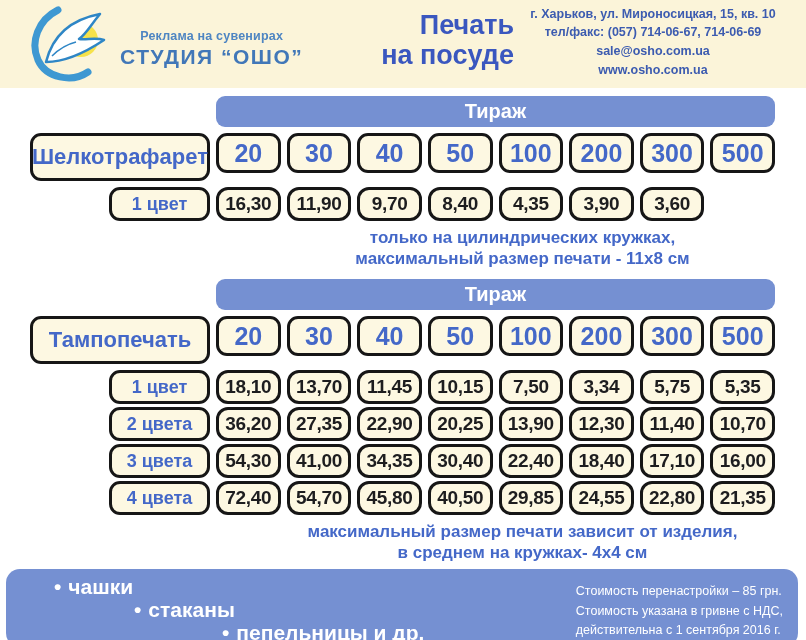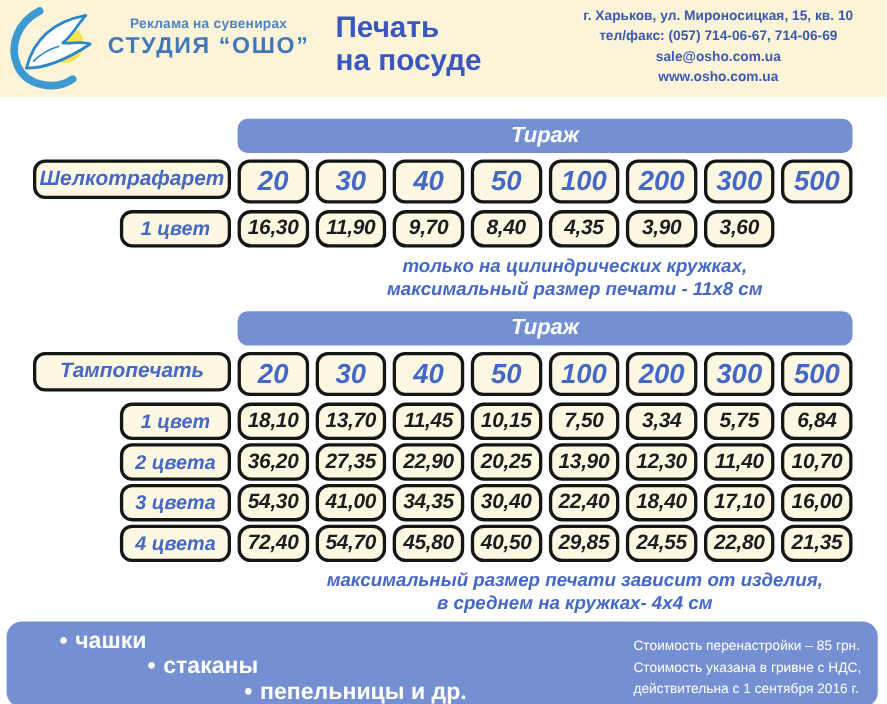--- a/index.html
+++ b/index.html
@@ -5,44 +5,44 @@
   * { margin:0; padding:0; box-sizing:border-box; }
   body { background:#e8e8e8; font-family:"Liberation Sans", sans-serif; }
   .page {
     width:806px; height:640px; background:#ffffff; position:relative;
     margin:0 auto; overflow:hidden;
   }
   
   .header {
     height:88px; background:#fbf4d9; display:flex; align-items:center;
   }
-  .logo-wrap { flex:0 0 305px; display:flex; padding-left:2px; }
+  .logo-wrap { flex:0 0 305px; display:flex; align-items:center; padding-left:24px; }
   .logo-svg { width:92px; height:80px; flex:0 0 92px; }
   .logo-text { display:flex; flex-direction:column; align-items:center; margin-left:4px; margin-top:10px; }
   .logo-tagline { font-size:12.5px; color:#4e85c2; font-weight:700; letter-spacing:.2px; }
   .logo-name { font-size:21px; color:#4177b8; font-weight:700; letter-spacing:1.5px; margin-top:2px; }
-  .title-block { flex:1; text-align:left; color:#3a57bf; font-weight:700; font-size:27px; line-height:1.1; margin-top:-6px; }
+  .title-block { flex:1; text-align:right; color:#3a57bf; font-weight:700; font-size:27px; line-height:1.1; margin-top:-6px; }
   .contacts { flex:0 0 292px; text-align:center; padding-right:14px; color:#3c5bb0; font-size:12.5px; font-weight:700; line-height:1.5; margin-top:-4px; }
 
   
-  .tables { padding:12px 31px 0 30px;font-style:italic; }
+  .tables { padding:0 31px 0 30px; }
   .trow { display:grid; grid-template-columns:180px repeat(8, 1fr); column-gap:6px; }
   .bar-row { margin-top:8px; }
   .tbar {
     grid-column:2 / 10; height:31px; background:#7590d2; border-radius:9px;
     color:#ffffff; font-weight:700; font-size:20px;
     display:flex; align-items:center; justify-content:center;
   }
   .cell {
     background:#fdf8e2; border:3px solid #161616; border-radius:11px;
     display:flex; align-items:center; justify-content:center;
   }
   .qty-row { margin-top:6px; }
   .qty-cell { height:40px; font-size:25px; font-weight:700; color:#4468c8; }
-  .method-cell { height:36px; font-size:19px; font-weight:700; color:#4468c8; grid-column:1; }
+  .method-cell { height:48px; font-size:22px; font-weight:700; color:#4468c8; grid-column:1; }
   .price-row { margin-top:6px; }
   .price-row-tight { margin-top:3px; }
   .price-cell { height:34px; font-size:19px; font-weight:700; color:#1d1d1f; letter-spacing:-.3px;border-radius:12px; }
   .color-label { width:101px; height:34px; justify-self:end; font-size:18px; font-weight:700; color:#4468c8; grid-column:1; }
   .note { margin:6px 0 0 210px; width:565px; text-align:center; color:#4468c8; font-size:17px; font-weight:700; line-height:1.24; }
   .t2 { margin-top:10px; }
 
   
   .footer {
     margin:6px 8px 0 6px; height:78px; background:#7590d2; border-radius:14px;
@@ -138,21 +138,21 @@
 
       <div class="trow price-row">
         <div class="cell color-label">1 цвет</div>
         <div class="cell price-cell">18,10</div>
         <div class="cell price-cell">13,70</div>
         <div class="cell price-cell">11,45</div>
         <div class="cell price-cell">10,15</div>
         <div class="cell price-cell">7,50</div>
         <div class="cell price-cell">3,34</div>
         <div class="cell price-cell">5,75</div>
-        <div class="cell price-cell">6,84</div>
+        <div class="cell price-cell">5,35</div>
       </div>
 
       <div class="trow price-row-tight">
         <div class="cell color-label">2 цвета</div>
         <div class="cell price-cell">36,20</div>
         <div class="cell price-cell">27,35</div>
         <div class="cell price-cell">22,90</div>
         <div class="cell price-cell">20,25</div>
         <div class="cell price-cell">13,90</div>
         <div class="cell price-cell">12,30</div>

